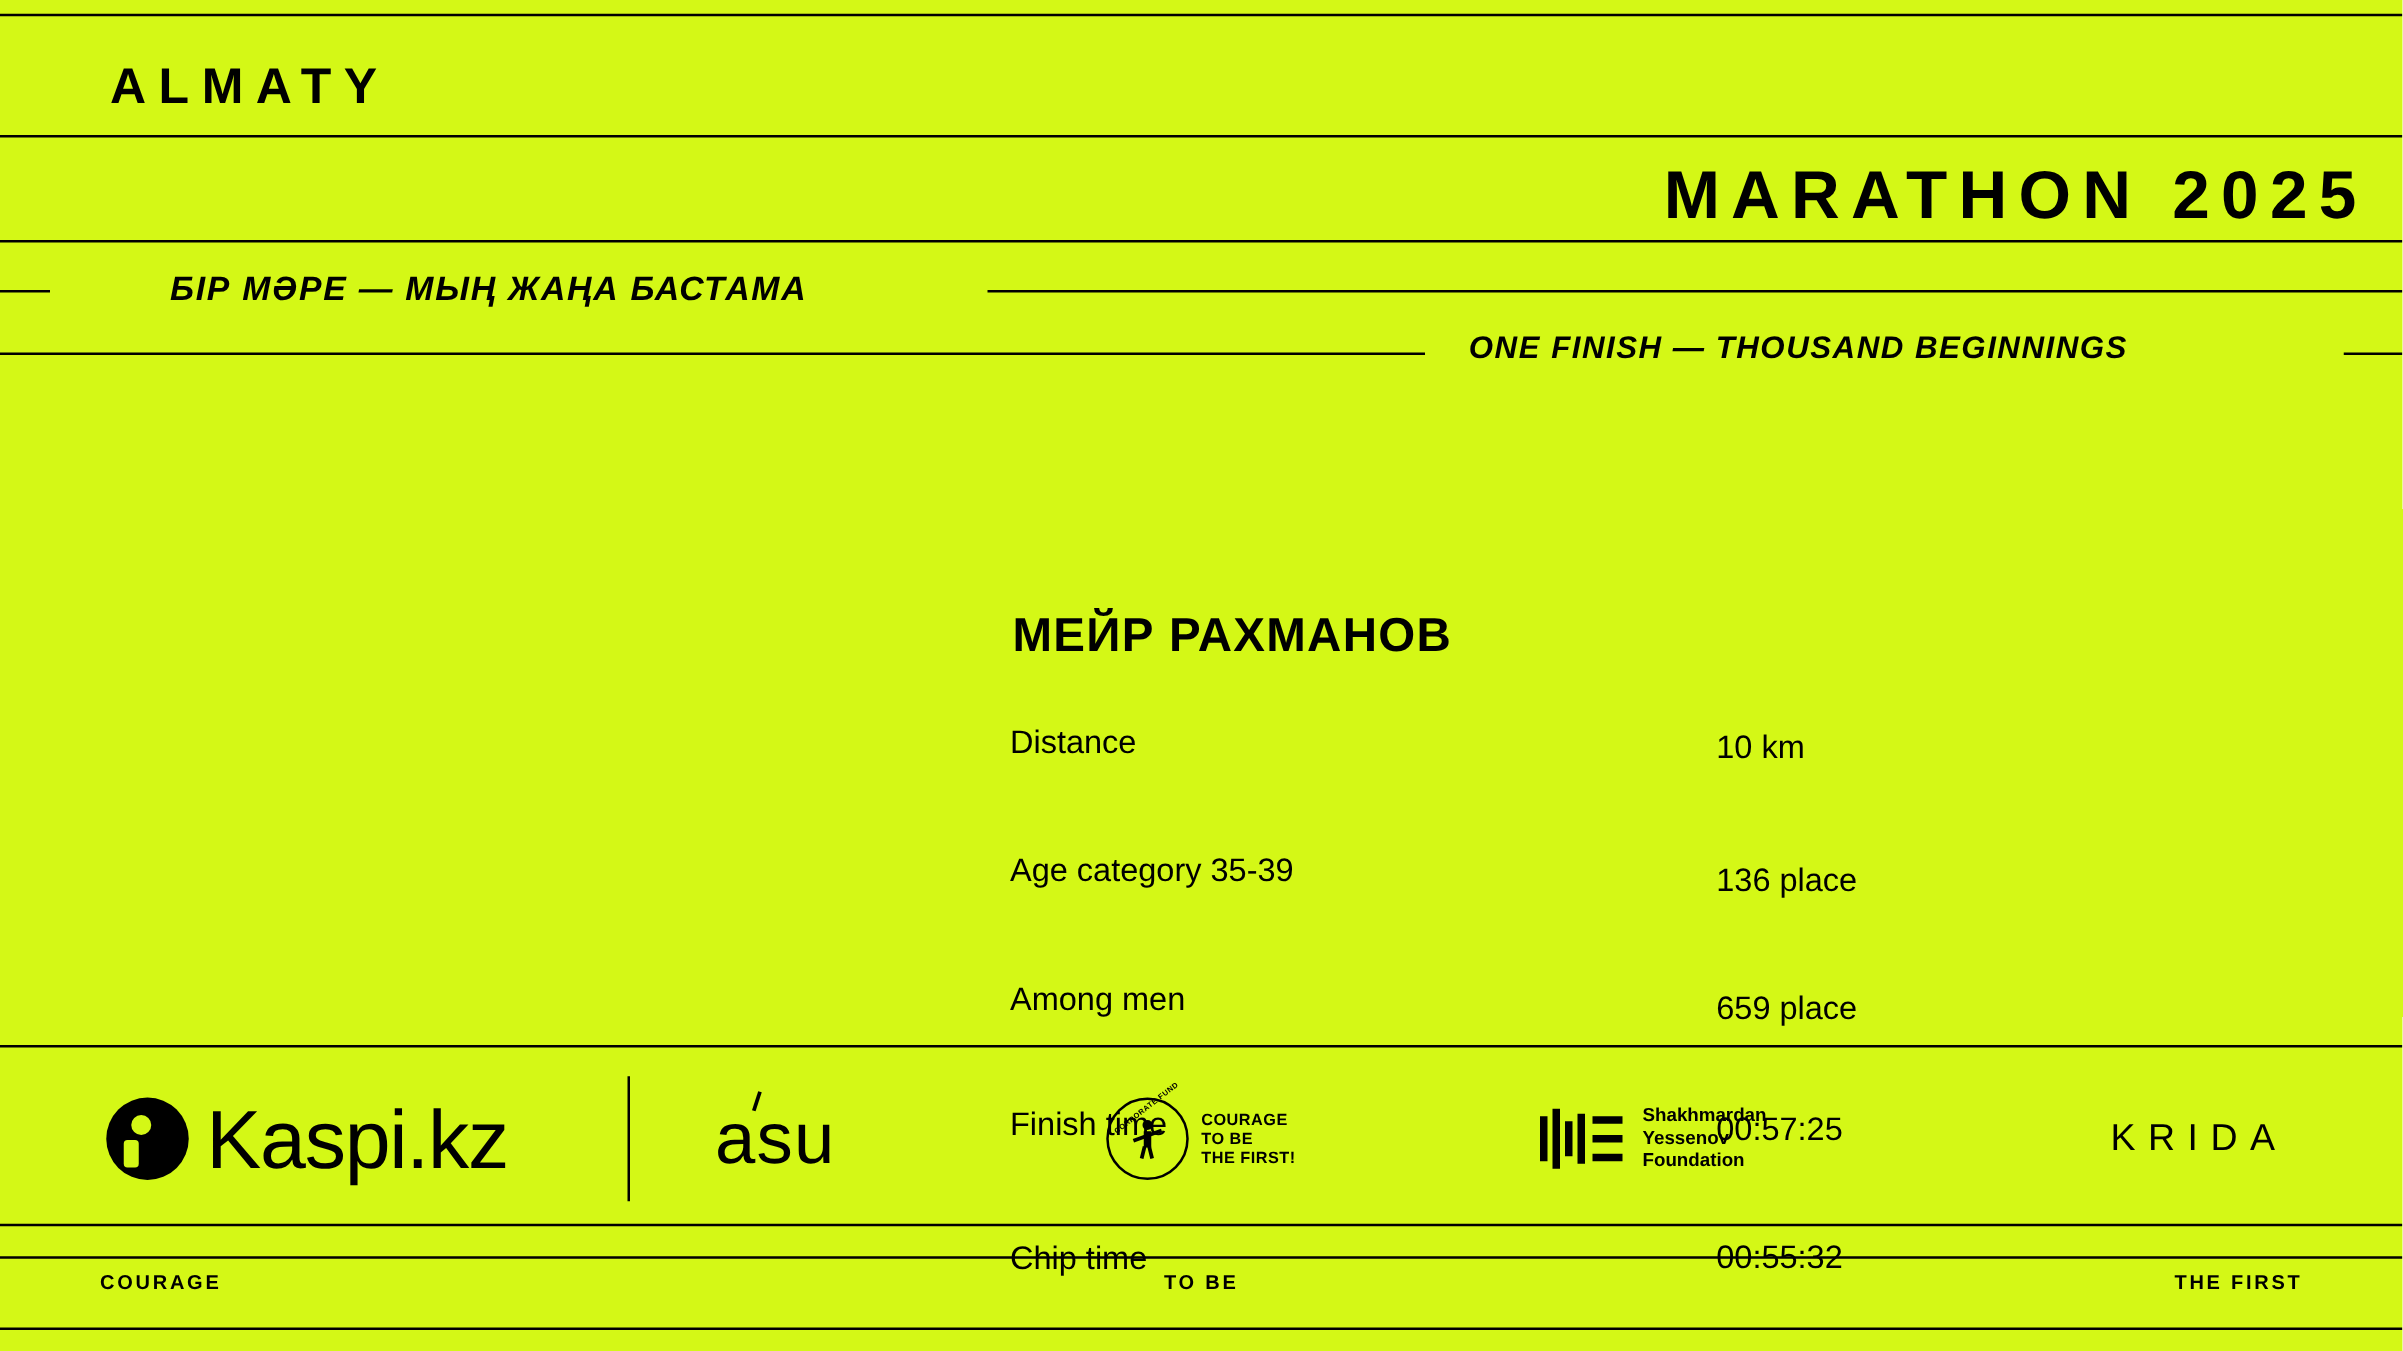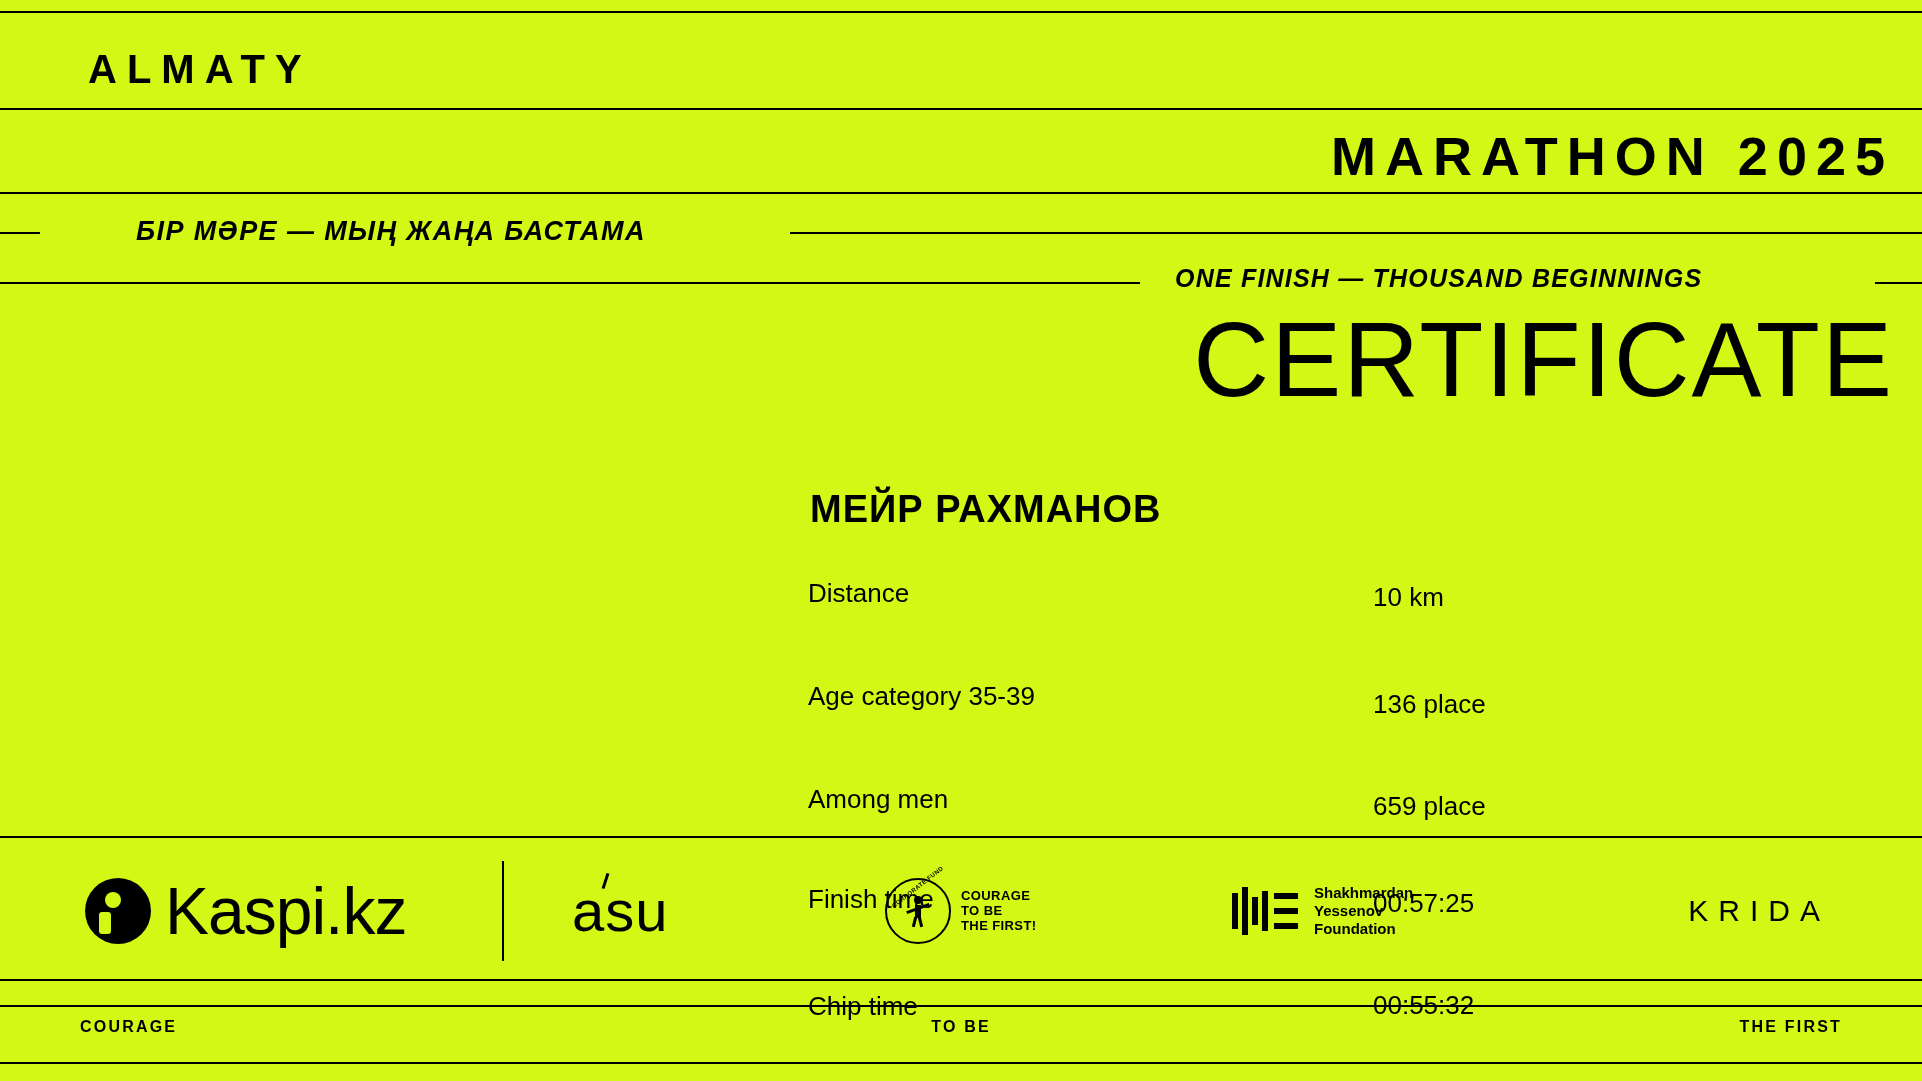--- a/index.html
+++ b/index.html
@@ -315,21 +315,20 @@
   <div class="rule" style="top:836px"></div>
   <div class="rule" style="top:979px"></div>
   <div class="rule" style="top:1005px"></div>
   <div class="rule" style="top:1062px"></div>
 
   <div class="almaty">ALMATY</div>
   <div class="marathon">MARATHON 2025</div>
   <div class="slogan-kz">БІР МӘРЕ — МЫҢ ЖАҢА БАСТАМА</div>
   <div class="slogan-en">ONE FINISH — THOUSAND BEGINNINGS</div>
 
-  <div class="cert-title">CERTIFICATE</div>
 
   <div class="athlete-name">МЕЙР РАХМАНОВ</div>
 
   <div class="results">
     <div class="result-row r0">
       <div class="result-label">Distance</div>
       <div class="result-value">10 km</div>
     </div>
     <div class="result-row r1">
       <div class="result-label">Age category 35-39</div>

